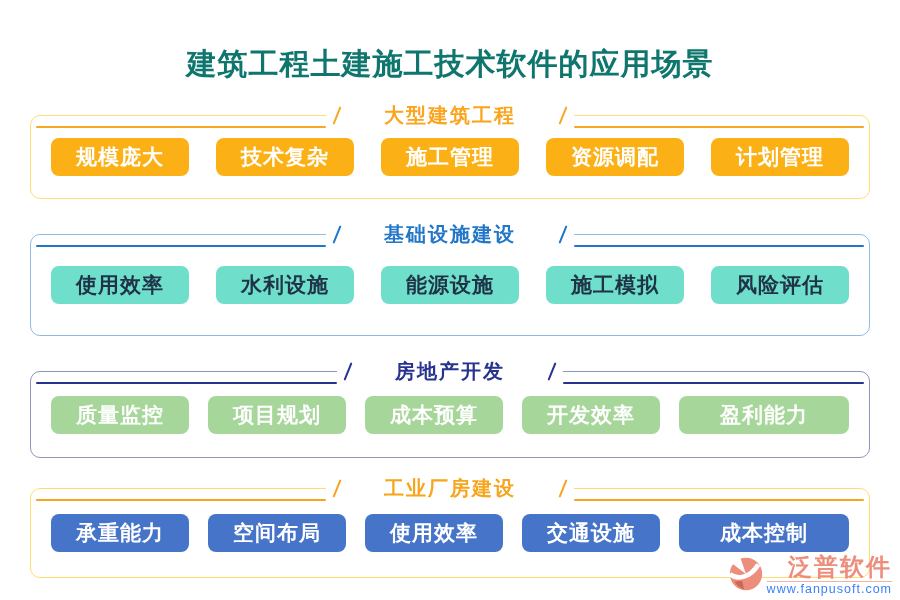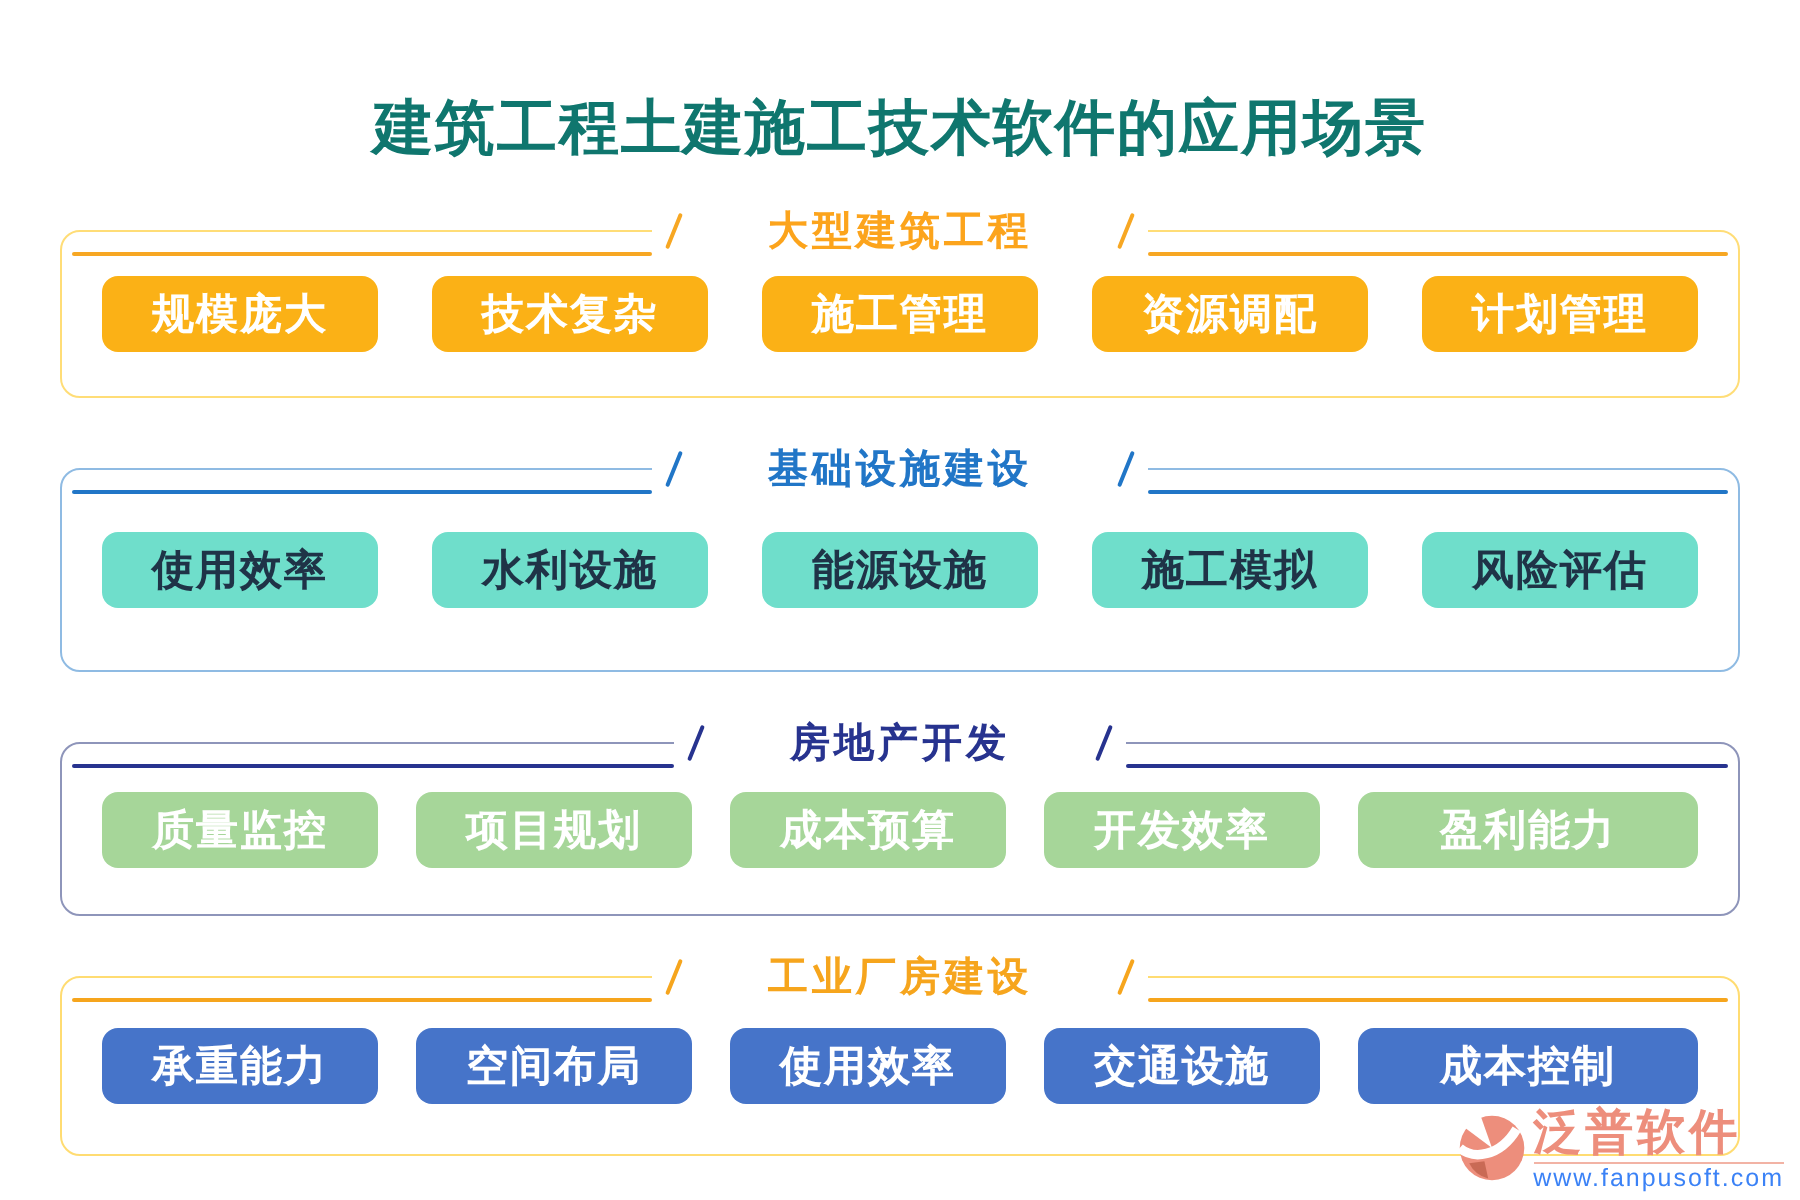--- a/index.html
+++ b/index.html
@@ -70,21 +70,21 @@
   .s4 .hline,.s4 .slash{background:#f6a51d;}
   .s4 .panel-title{color:#f6a51d;}
   .s4 .tag{background:#4674c9;color:#ffffff;}
 
   
   .brand{
     position:absolute;right:8px;bottom:3px;
     display:flex;align-items:flex-start;z-index:5;background:transparent;
   }
   .brand-icon{width:38px;height:38px;margin-right:2px;margin-top:1px;}
-  .brand-text-col{display:flex;flex-direction:column;align-items:flex-start;}
+  .brand-text-col{display:flex;flex-direction:column;align-items:flex-end;}
   .brand-name{
     font-size:24px;font-weight:bold;color:#ed8e7c;letter-spacing:2px;line-height:26px;
   }
   .brand-url{
     font-size:12.5px;color:#3b82f6;letter-spacing:1px;line-height:15px;
     border-top:1px solid #f2b3a5;margin-top:1px;
     font-family:"Liberation Sans","DejaVu Sans",sans-serif;
   }
 </style>
 </head>

